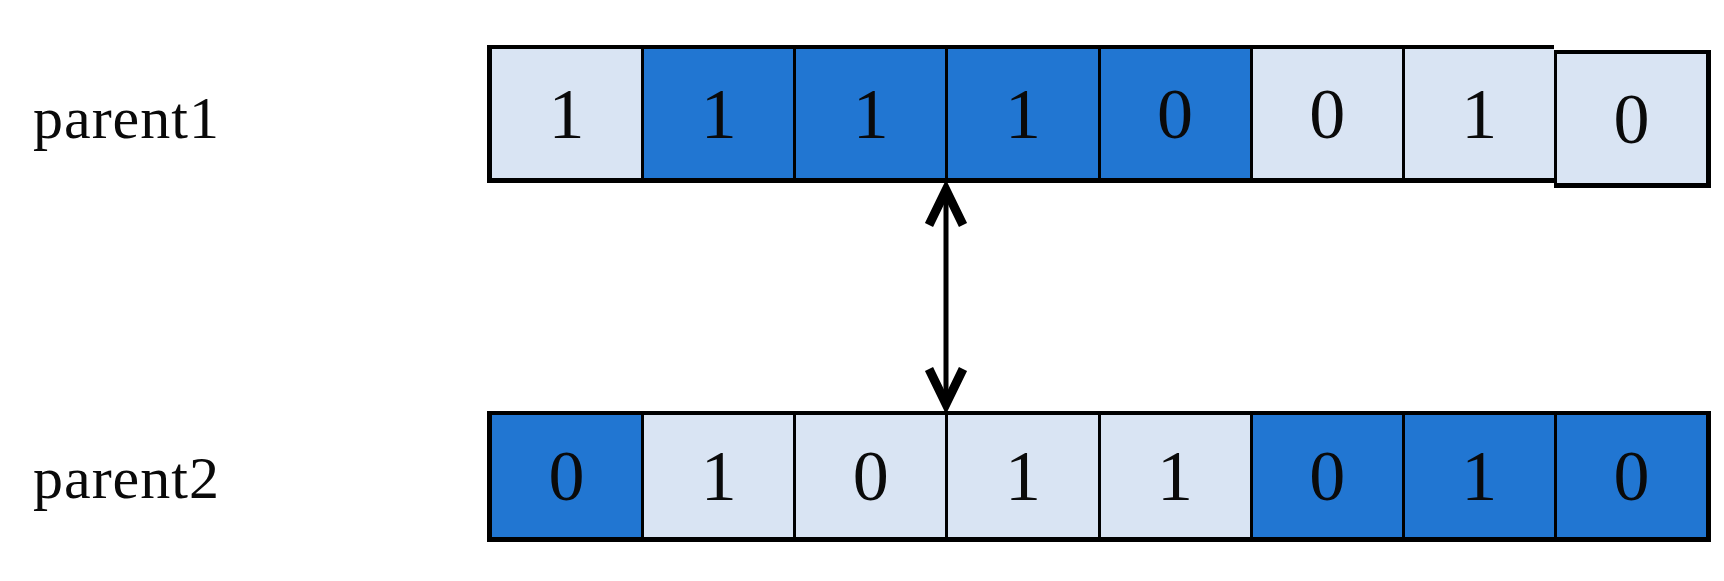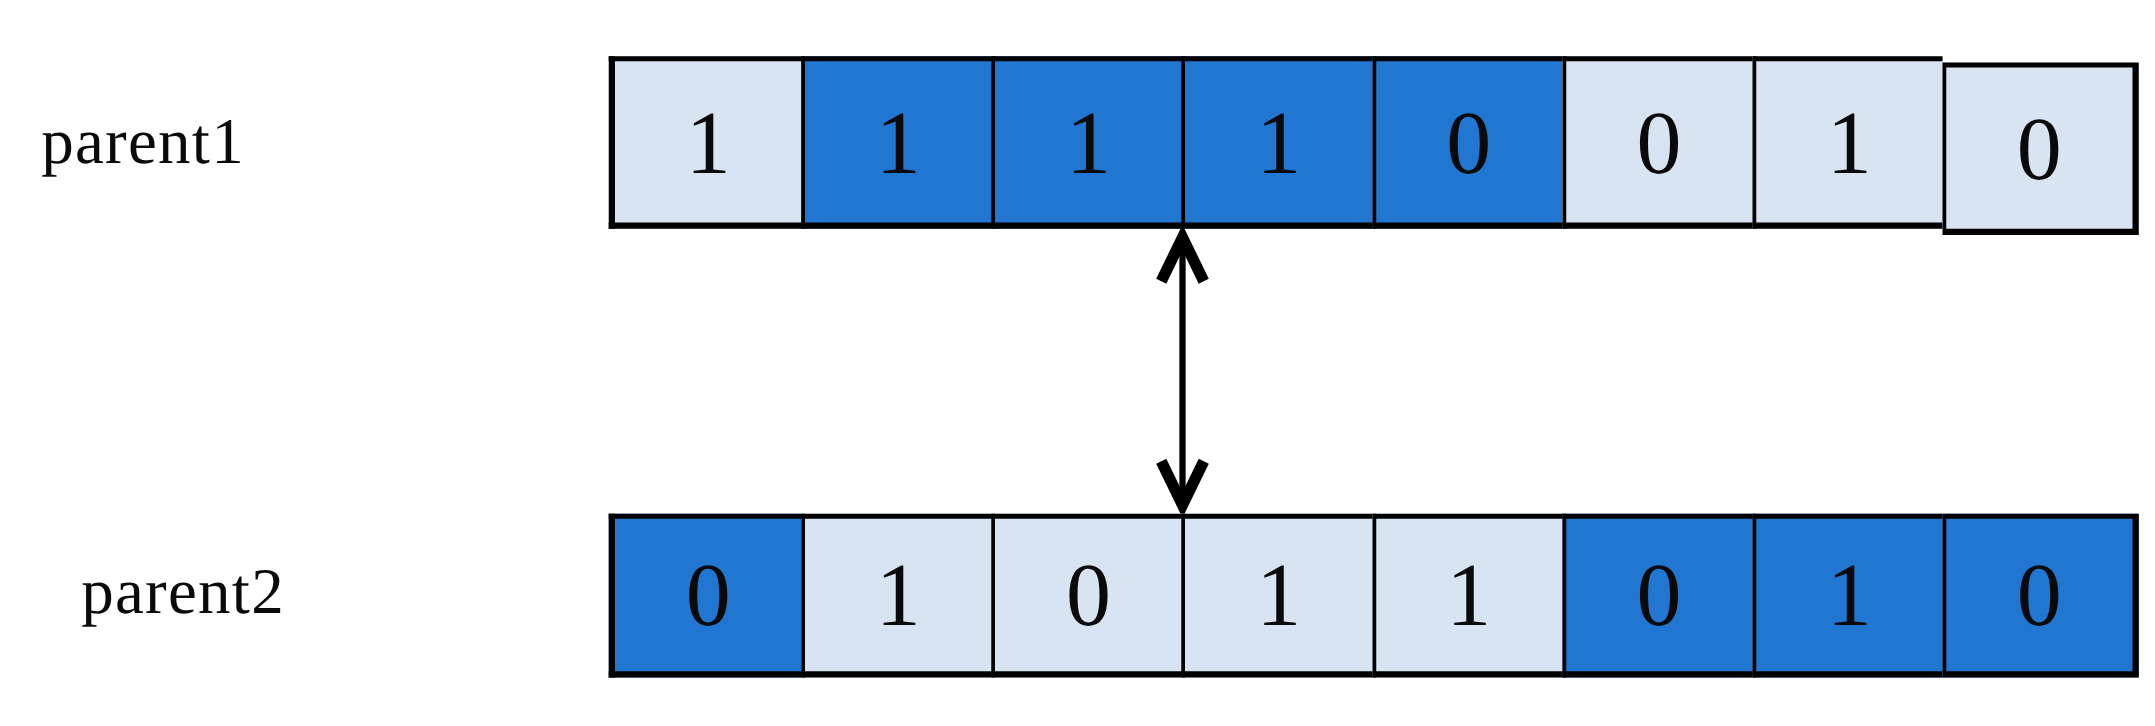--- a/index.html
+++ b/index.html
@@ -14,28 +14,28 @@
     position:relative;
     width:1724px;
     height:581px;
     background:var(--bg);
     overflow:hidden;
     font-family:"Liberation Serif","DejaVu Serif",serif;
   }
   .row-label{
     position:absolute;
     left:33px;
-    font-size:52px;
+    font-size:60px;
     line-height:1;
     color:var(--text);
     letter-spacing:1px;
     white-space:nowrap;
   }
   #label-parent1{top:88px;}
-  #label-parent2{top:448px;margin-left:32px;}
+  #label-parent2{top:448px;}
   .chromosome-row{
     position:absolute;
     left:487px;
     width:1224px;
     display:flex;
     align-items:stretch;
   }
   #row-parent1{top:45px;height:138px;}
   #row-parent2{top:411px;height:131px;}
   .cell{

